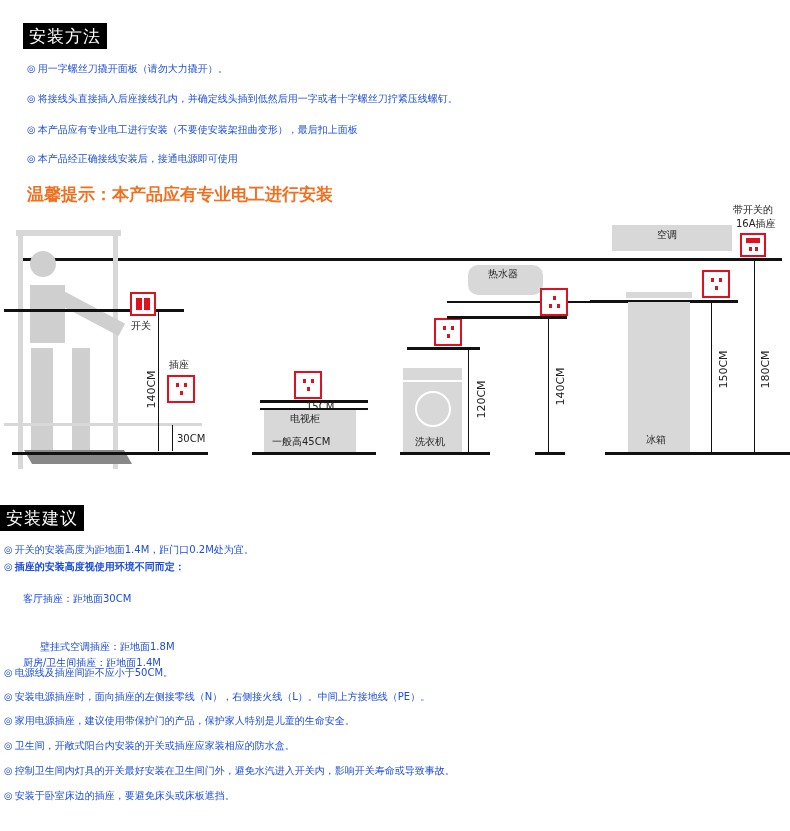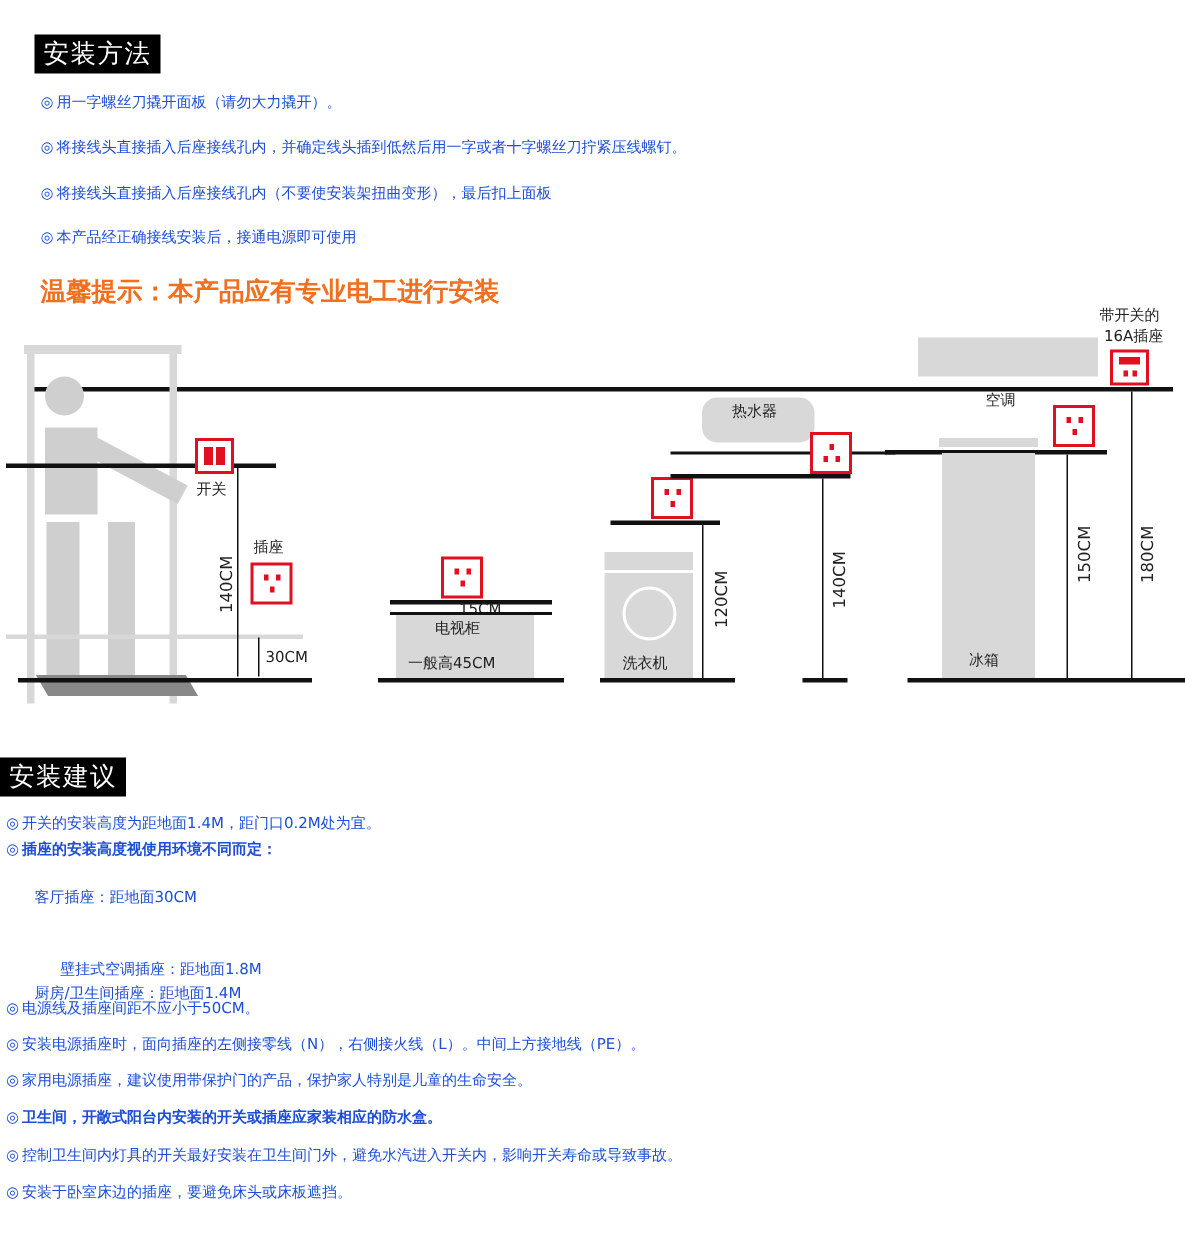--- a/index.html
+++ b/index.html
@@ -24,21 +24,21 @@
   .vlabel { position: absolute; font-size: 11px; color: #222; transform: rotate(-90deg); transform-origin: center; white-space: nowrap; }
   .vline { position: absolute; width: 1px; background: #111; }
 </style>
 </head>
 <body>
 
 <div class="section-head" style="left:23px;top:23px;">安装方法</div>
 
 <div class="line" style="left:27px;top:60px;"><span class="bullet">◎</span><span>用一字螺丝刀撬开面板（请勿大力撬开）。</span></div>
 <div class="line" style="left:27px;top:90px;"><span class="bullet">◎</span><span>将接线头直接插入后座接线孔内，并确定线头插到低然后用一字或者十字螺丝刀拧紧压线螺钉。</span></div>
-<div class="line" style="left:27px;top:121px;"><span class="bullet">◎</span><span>将接线头直接插入后座接线孔内（不要使安装架扭曲变形），最后扣上面板</span></div>
+<div class="line" style="left:27px;top:121px;"><span class="bullet">◎</span><span>本产品应有专业电工进行安装（不要使安装架扭曲变形），最后扣上面板</span></div>
 <div class="line" style="left:27px;top:150px;"><span class="bullet">◎</span><span>本产品经正确接线安装后，接通电源即可使用</span></div>
 <div class="tip" style="left:27px;top:183px;">温馨提示：本产品应有专业电工进行安装</div>
 
 <div class="diagram">
 
   <div class="hline" style="left:22px;top:63px;width:760px;"></div>
 
   <div class="lgray" style="left:16px;top:35px;width:105px;height:6px;"></div>
   <div class="lgray" style="left:18px;top:40px;width:5px;height:234px;"></div>
   <div class="lgray" style="left:113px;top:40px;width:5px;height:234px;"></div>
@@ -106,21 +106,21 @@
   <div class="socket" style="left:540px;top:93px;">
     <div class="d" style="left:11px;top:6px;"></div>
       <div class="d" style="left:7px;top:14px;"></div>
       <div class="d" style="left:15px;top:14px;"></div>
   </div>
   <div class="vline" style="left:548px;top:124px;height:133px;"></div>
   <div class="vlabel" style="left:541px;top:185px;">140CM</div>
   <div class="hline" style="left:535px;top:257px;width:30px;"></div>
 
   <div class="lgray" style="left:612px;top:30px;width:120px;height:26px;"></div>
-  <div class="label" style="left:657px;top:33px;margin-top:32px;">空调</div>
+  <div class="label" style="left:657px;top:33px;">空调</div>
   <div class="label" style="left:733px;top:8px;">带开关的</div>
   <div class="label" style="left:736px;top:22px;">16A插座</div>
   <div class="socket" style="left:740px;top:38px;width:26px;height:24px;">
     <div style="position:absolute;left:4px;top:3px;width:14px;height:5px;background:#e01020;"></div>
     <div class="d" style="left:7px;top:12px;"></div>
       <div class="d" style="left:13px;top:12px;"></div>
   </div>
 
   <div class="socket" style="left:702px;top:75px;">
     <div class="d" style="left:7px;top:6px;"></div>
@@ -142,15 +142,15 @@
 
 <div class="line" style="left:4px;top:541px;"><span class="bullet">◎</span><span>开关的安装高度为距地面1.4M，距门口0.2M处为宜。</span></div>
 <div class="line" style="left:4px;top:558px;font-weight:bold;"><span class="bullet">◎</span><span>插座的安装高度视使用环境不同而定：</span></div>
 <div class="line" style="left:23px;top:590px;">客厅插座：距地面30CM</div>
 <div class="line" style="left:23px;top:614px;margin-top:40px;">厨房/卫生间插座：距地面1.4M</div>
 <div class="line" style="left:40px;top:638px;">壁挂式空调插座：距地面1.8M</div>
 
 <div class="line" style="left:4px;top:664px;"><span class="bullet">◎</span><span>电源线及插座间距不应小于50CM。</span></div>
 <div class="line" style="left:4px;top:688px;"><span class="bullet">◎</span><span>安装电源插座时，面向插座的左侧接零线（N），右侧接火线（L）。中间上方接地线（PE）。</span></div>
 <div class="line" style="left:4px;top:712px;text-align:center;"><span class="bullet">◎</span><span>家用电源插座，建议使用带保护门的产品，保护家人特别是儿童的生命安全。</span></div>
-<div class="line" style="left:4px;top:737px;font-weight:bold;"><span class="bullet">◎</span><span>卫生间，开敞式阳台内安装的开关或插座应家装相应的防水盒。</span></div>
+<div class="line" style="left:4px;top:737px;"><span class="bullet">◎</span><span>卫生间，开敞式阳台内安装的开关或插座应家装相应的防水盒。</span></div>
 <div class="line" style="left:4px;top:762px;"><span class="bullet">◎</span><span>控制卫生间内灯具的开关最好安装在卫生间门外，避免水汽进入开关内，影响开关寿命或导致事故。</span></div>
 <div class="line" style="left:4px;top:787px;"><span class="bullet">◎</span><span>安装于卧室床边的插座，要避免床头或床板遮挡。</span></div>
 
 </body></html>

